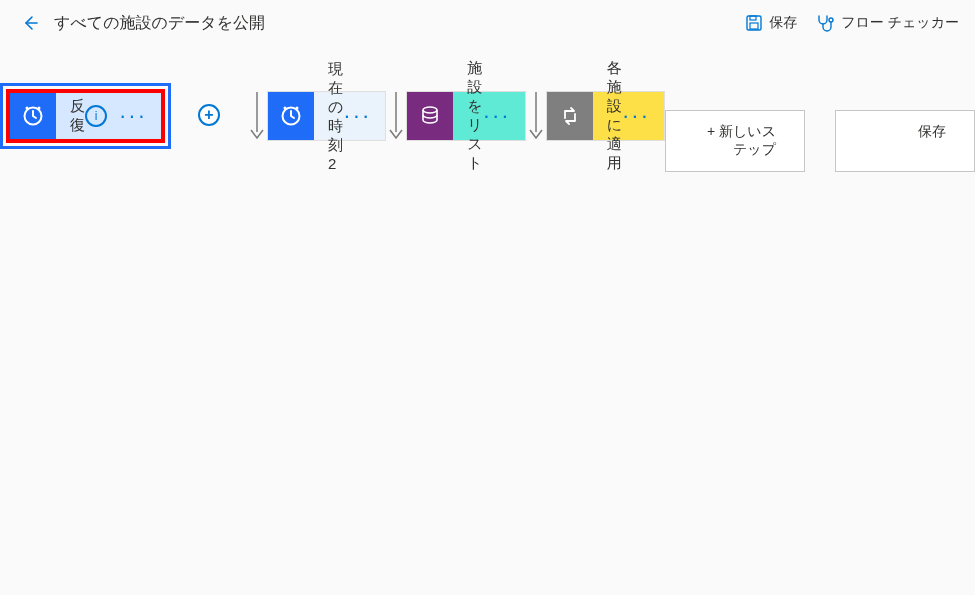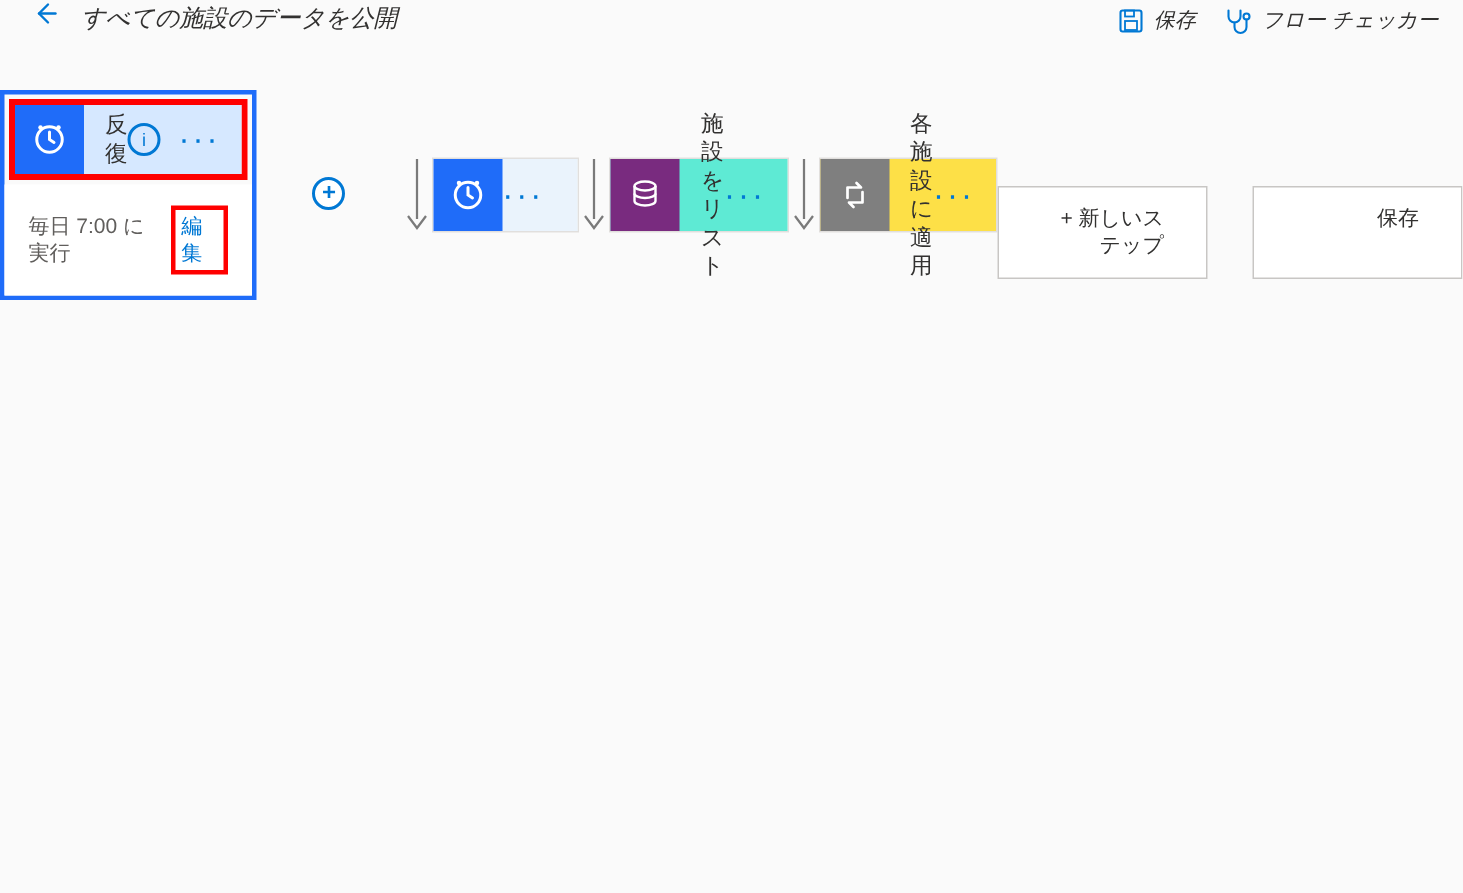--- a/index.html
+++ b/index.html
@@ -6,25 +6,24 @@
     body {
       font-family: "Segoe UI", "Meiryo", sans-serif;
       background: #fafafa;
       width: 975px;
       height: 595px;
       overflow: hidden;
       color: #323130;
     }
     .header {
       display: flex;
-      align-items: flex-end;
+      align-items: center;
       padding: 23px 16px;
       height: 44px;
       background: #fafafa;
-      font-style: italic;
     }
     .back-btn {
       width: 28px;
       height: 28px;
       display: flex;
       align-items: center;
       justify-content: center;
       cursor: pointer;
       color: #0078d4;
     }
@@ -247,26 +246,20 @@
         </div>
         <div class="step-title">反復</div>
         <div class="step-actions">
           <div class="info-circle">
             <span>i</span>
           </div>
           <div class="ellipsis">···</div>
         </div>
       </div>
     </div>
-    <div class="trigger-body">
-      <span>毎日 7:00 に実行</span>
-      <span class="edit-link-box">
-        <span class="edit-link">編集</span>
-      </span>
-    </div>
   </div>
 
   <div class="plus-insert">
     <div class="plus-circle">+</div>
   </div>
 
   <div class="arrow-down">
     <svg width="20" height="48" viewBox="0 0 20 48">
       <path d="M10 0 v40" stroke="#7a7a7a" stroke-width="1.5"></path>
       <path d="M4 38 L10 46 L16 38" stroke="#7a7a7a" stroke-width="1.5" fill="none"></path>
@@ -276,20 +269,21 @@
   <div class="step">
     <div class="step-header hdr-blue">
       <div class="step-icon icon-blue">
         <svg width="24" height="24" viewBox="0 0 24 24">
           <circle cx="12" cy="12" r="8.5" stroke="#fff" stroke-width="2" fill="none"></circle>
           <path d="M12 7 v5 l3 2" stroke="#fff" stroke-width="2" fill="none" stroke-linecap="round"></path>
           <circle cx="6" cy="4" r="1.5" fill="#fff"></circle>
           <circle cx="18" cy="4" r="1.5" fill="#fff"></circle>
         </svg>
       </div>
+      <div class="step-title">現在の時刻 2</div>
       <div class="step-actions">
         <div class="ellipsis">···</div>
       </div>
     </div>
   </div>
 
   <div class="arrow-down">
     <svg width="20" height="48" viewBox="0 0 20 48">
       <path d="M10 0 v40" stroke="#7a7a7a" stroke-width="1.5"></path>
       <path d="M4 38 L10 46 L16 38" stroke="#7a7a7a" stroke-width="1.5" fill="none"></path>

